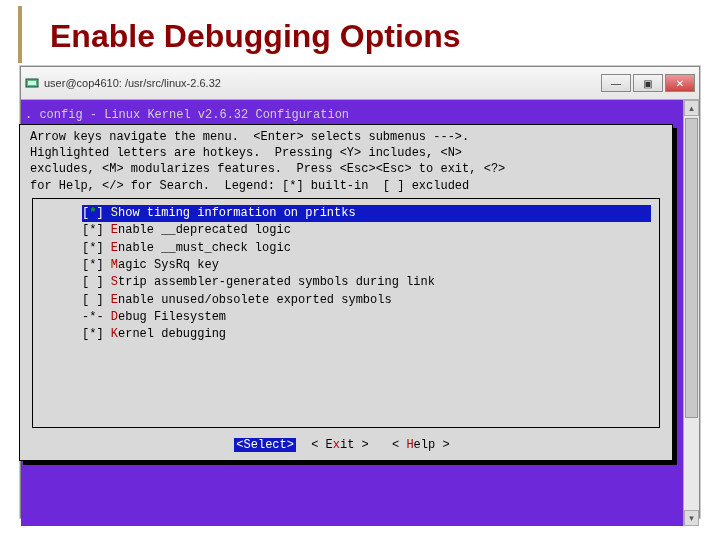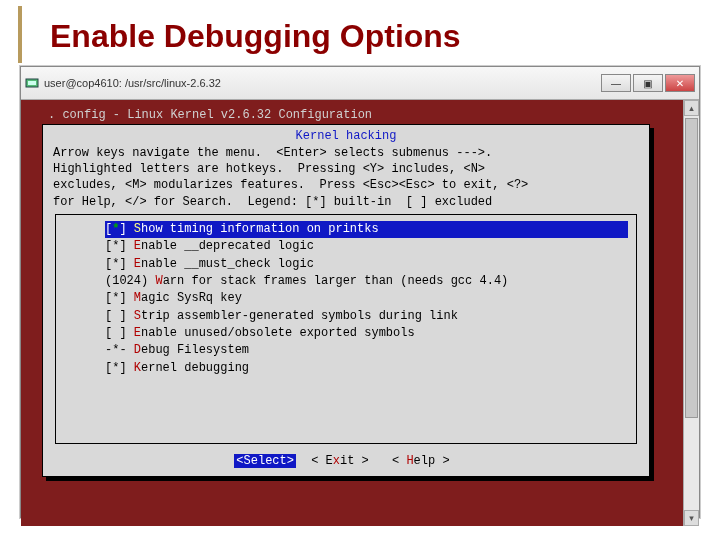--- a/index.html
+++ b/index.html
@@ -58,22 +58,22 @@
   }
   .win-btn.close { background: linear-gradient(#e99,#c44); color:#fff; }
   .terminal-area {
     position:relative;
     height: calc(100% - 24px);
     background: #1018c5;
     display:flex;
   }
   .terminal-inner {
     flex:1;
-    padding: 6px 23px;
-    background:#7f1d1d;
+    padding: 6px 0;
+    background:#6d28d9;
   }
   .scrollbar {
     width: 16px;
     background: #e8e8e8;
     border-left:1px solid #aaa;
     position:relative;
   }
   .scroll-arrow {
     height: 16px;
     background:#ddd;
@@ -179,31 +179,29 @@
       <div class="win-btn close">✕</div>
     </div>
   </div>
 
   <div class="terminal-area">
     <div class="terminal-inner">
       <div class="config-title">. config - Linux Kernel v2.6.32 Configuration</div>
 
       <div class="dialog-shadow">
         <div class="dialog">
-          <div class="dialog-header">Kernel hacking</div>
           <div class="help-text">Arrow keys navigate the menu.  &lt;Enter&gt; selects submenus ---&gt;.
 Highlighted letters are hotkeys.  Pressing &lt;Y&gt; includes, &lt;N&gt;
 excludes, &lt;M&gt; modularizes features.  Press &lt;Esc&gt;&lt;Esc&gt; to exit, &lt;?&gt;
 for Help, &lt;/&gt; for Search.  Legend: [*] built-in  [ ] excluded</div>
 
           <div class="menu-box" id="menu-box">
               <div class="menu-line selected"><span>[</span><span class="star-green">*</span><span>] </span><span class="hotkey">S</span><span>how timing information on printks</span></div>
               <div class="menu-line"><span>[*] </span><span class="hotkey">E</span><span>nable __deprecated logic</span></div>
               <div class="menu-line"><span>[*] </span><span class="hotkey">E</span><span>nable __must_check logic</span></div>
-              <div class="menu-line"><span>(1024) </span><span class="hotkey">W</span><span>arn for stack frames larger than (needs gcc 4.4)</span></div>
               <div class="menu-line"><span>[*] </span><span class="hotkey">M</span><span>agic SysRq key</span></div>
               <div class="menu-line"><span>[ ] </span><span class="hotkey">S</span><span>trip assembler-generated symbols during link</span></div>
               <div class="menu-line"><span>[ ] </span><span class="hotkey">E</span><span>nable unused/obsolete exported symbols</span></div>
               <div class="menu-line"><span>-*- </span><span class="hotkey">D</span><span>ebug Filesystem</span></div>
               <div class="menu-line"><span>[*] </span><span class="hotkey">K</span><span>ernel debugging</span></div>
             </div>
 
           <div class="button-row">
             <span class="btn-sel">&lt;Select&gt;</span>
             <span class="btn-norm"><span>&lt; E</span><span class="hotkey">x</span><span>it &gt;</span></span>

